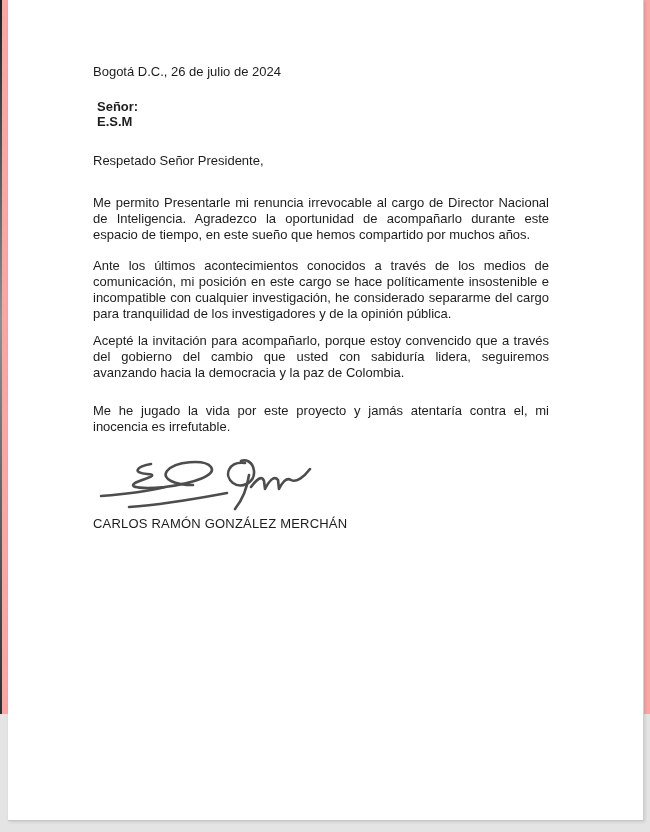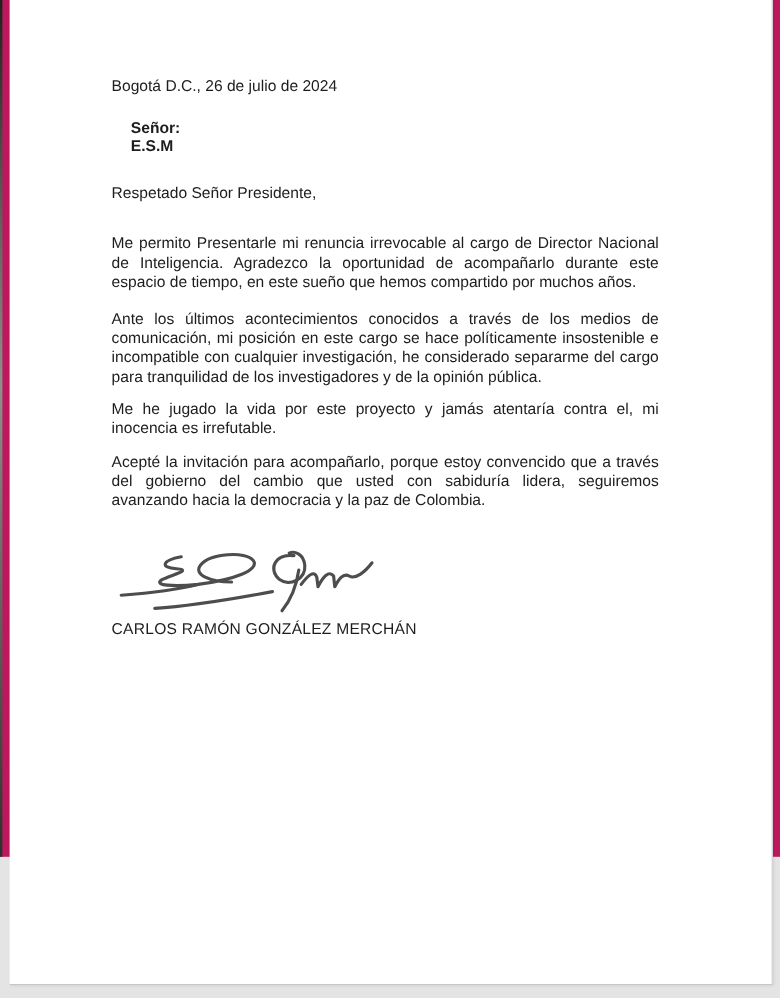--- a/index.html
+++ b/index.html
@@ -8,21 +8,21 @@
     width: 650px;
     height: 832px;
     background: #e4e4e4;
     font-family: "Liberation Sans", "DejaVu Sans", sans-serif;
     overflow: hidden;
   }
   .viewport {
     position: relative;
     width: 650px;
     height: 714px;
-    background: #be185d;
+    background: #fca5a5;
   }
   .scan-edge-strip {
     position: absolute;
     left: 0;
     top: 0;
     width: 2px;
     height: 100%;
     background: linear-gradient(#1f1f1f, #8f8f8f 45%, #2e2e2e);
   }
   .page {
@@ -43,21 +43,21 @@
     color: #1d1d1d;
     font-size: 13px;
     line-height: 16px;
   }
   .date-line {
     margin: 0 0 19px 0;
   }
   .recipient-block {
     font-weight: bold;
     line-height: 15px;
-    margin: 0 0 24px 16px;
+    margin: 0 0 24px 4px;
   }
   .recipient-block div { margin: 0; }
   .greeting {
     margin: 0 0 26px 0;
   }
   .body-paragraph {
     text-align: justify;
     margin: 0 4px 15px 0;
   }
   .body-paragraph.p2 { margin-bottom: 11px; }
@@ -94,23 +94,23 @@
         <div>Señor:</div>
         <div>E.S.M</div>
       </div>
 
       <p class="greeting">Respetado Señor Presidente,</p>
 
       <p class="body-paragraph p1">Me permito Presentarle mi renuncia irrevocable al cargo de Director Nacional de Inteligencia. Agradezco la oportunidad de acompañarlo durante este espacio de tiempo, en este sueño que hemos compartido por muchos años.</p>
 
       <p class="body-paragraph p2">Ante los últimos acontecimientos conocidos a través de los medios de comunicación, mi posición en este cargo se hace políticamente insostenible e incompatible con cualquier investigación, he considerado separarme del cargo para tranquilidad de los investigadores y de la opinión pública.</p>
 
+      <p class="body-paragraph p4">Acepté la invitación para acompañarlo, porque estoy convencido que a través del gobierno del cambio que usted con sabiduría lidera, seguiremos avanzando hacia la democracia y la paz de Colombia.</p>
+
       <p class="body-paragraph p3">Me he jugado la vida por este proyecto y jamás atentaría contra el, mi inocencia es irrefutable.</p>
-
-      <p class="body-paragraph p4">Acepté la invitación para acompañarlo, porque estoy convencido que a través del gobierno del cambio que usted con sabiduría lidera, seguiremos avanzando hacia la democracia y la paz de Colombia.</p>
 
 
       <div class="signature-wrap">
         <svg width="215" height="64" viewBox="0 0 215 64" fill="none" stroke="#4d4d4d" stroke-width="2.6" stroke-linecap="round" stroke-linejoin="round">
           <path d="M2 49 C 28 47, 50 44, 66 40"></path>
           <path d="M52 17 C 36 20, 34 26, 48 27 C 62 28, 44 32, 36 36 C 28 41, 46 42, 66 40 C 96 36, 118 28, 112 20 C 106 12, 76 14, 68 24 C 62 32, 76 38, 94 38"></path>
           <path d="M30 60 C 60 58, 96 52, 128 46"></path>
           <path d="M146 16 C 130 14, 124 28, 134 36 C 142 42, 156 36, 155 24 C 154 14, 146 12, 142 14"></path>
           <path d="M150 28 C 148 42, 144 52, 136 62"></path>
           <path d="M152 40 C 158 32, 163 28, 165 34 L166 42 C 170 34, 175 28, 179 33 L180 42 C 183 36, 187 30, 192 33 C 197 36, 205 30, 211 22"></path>

